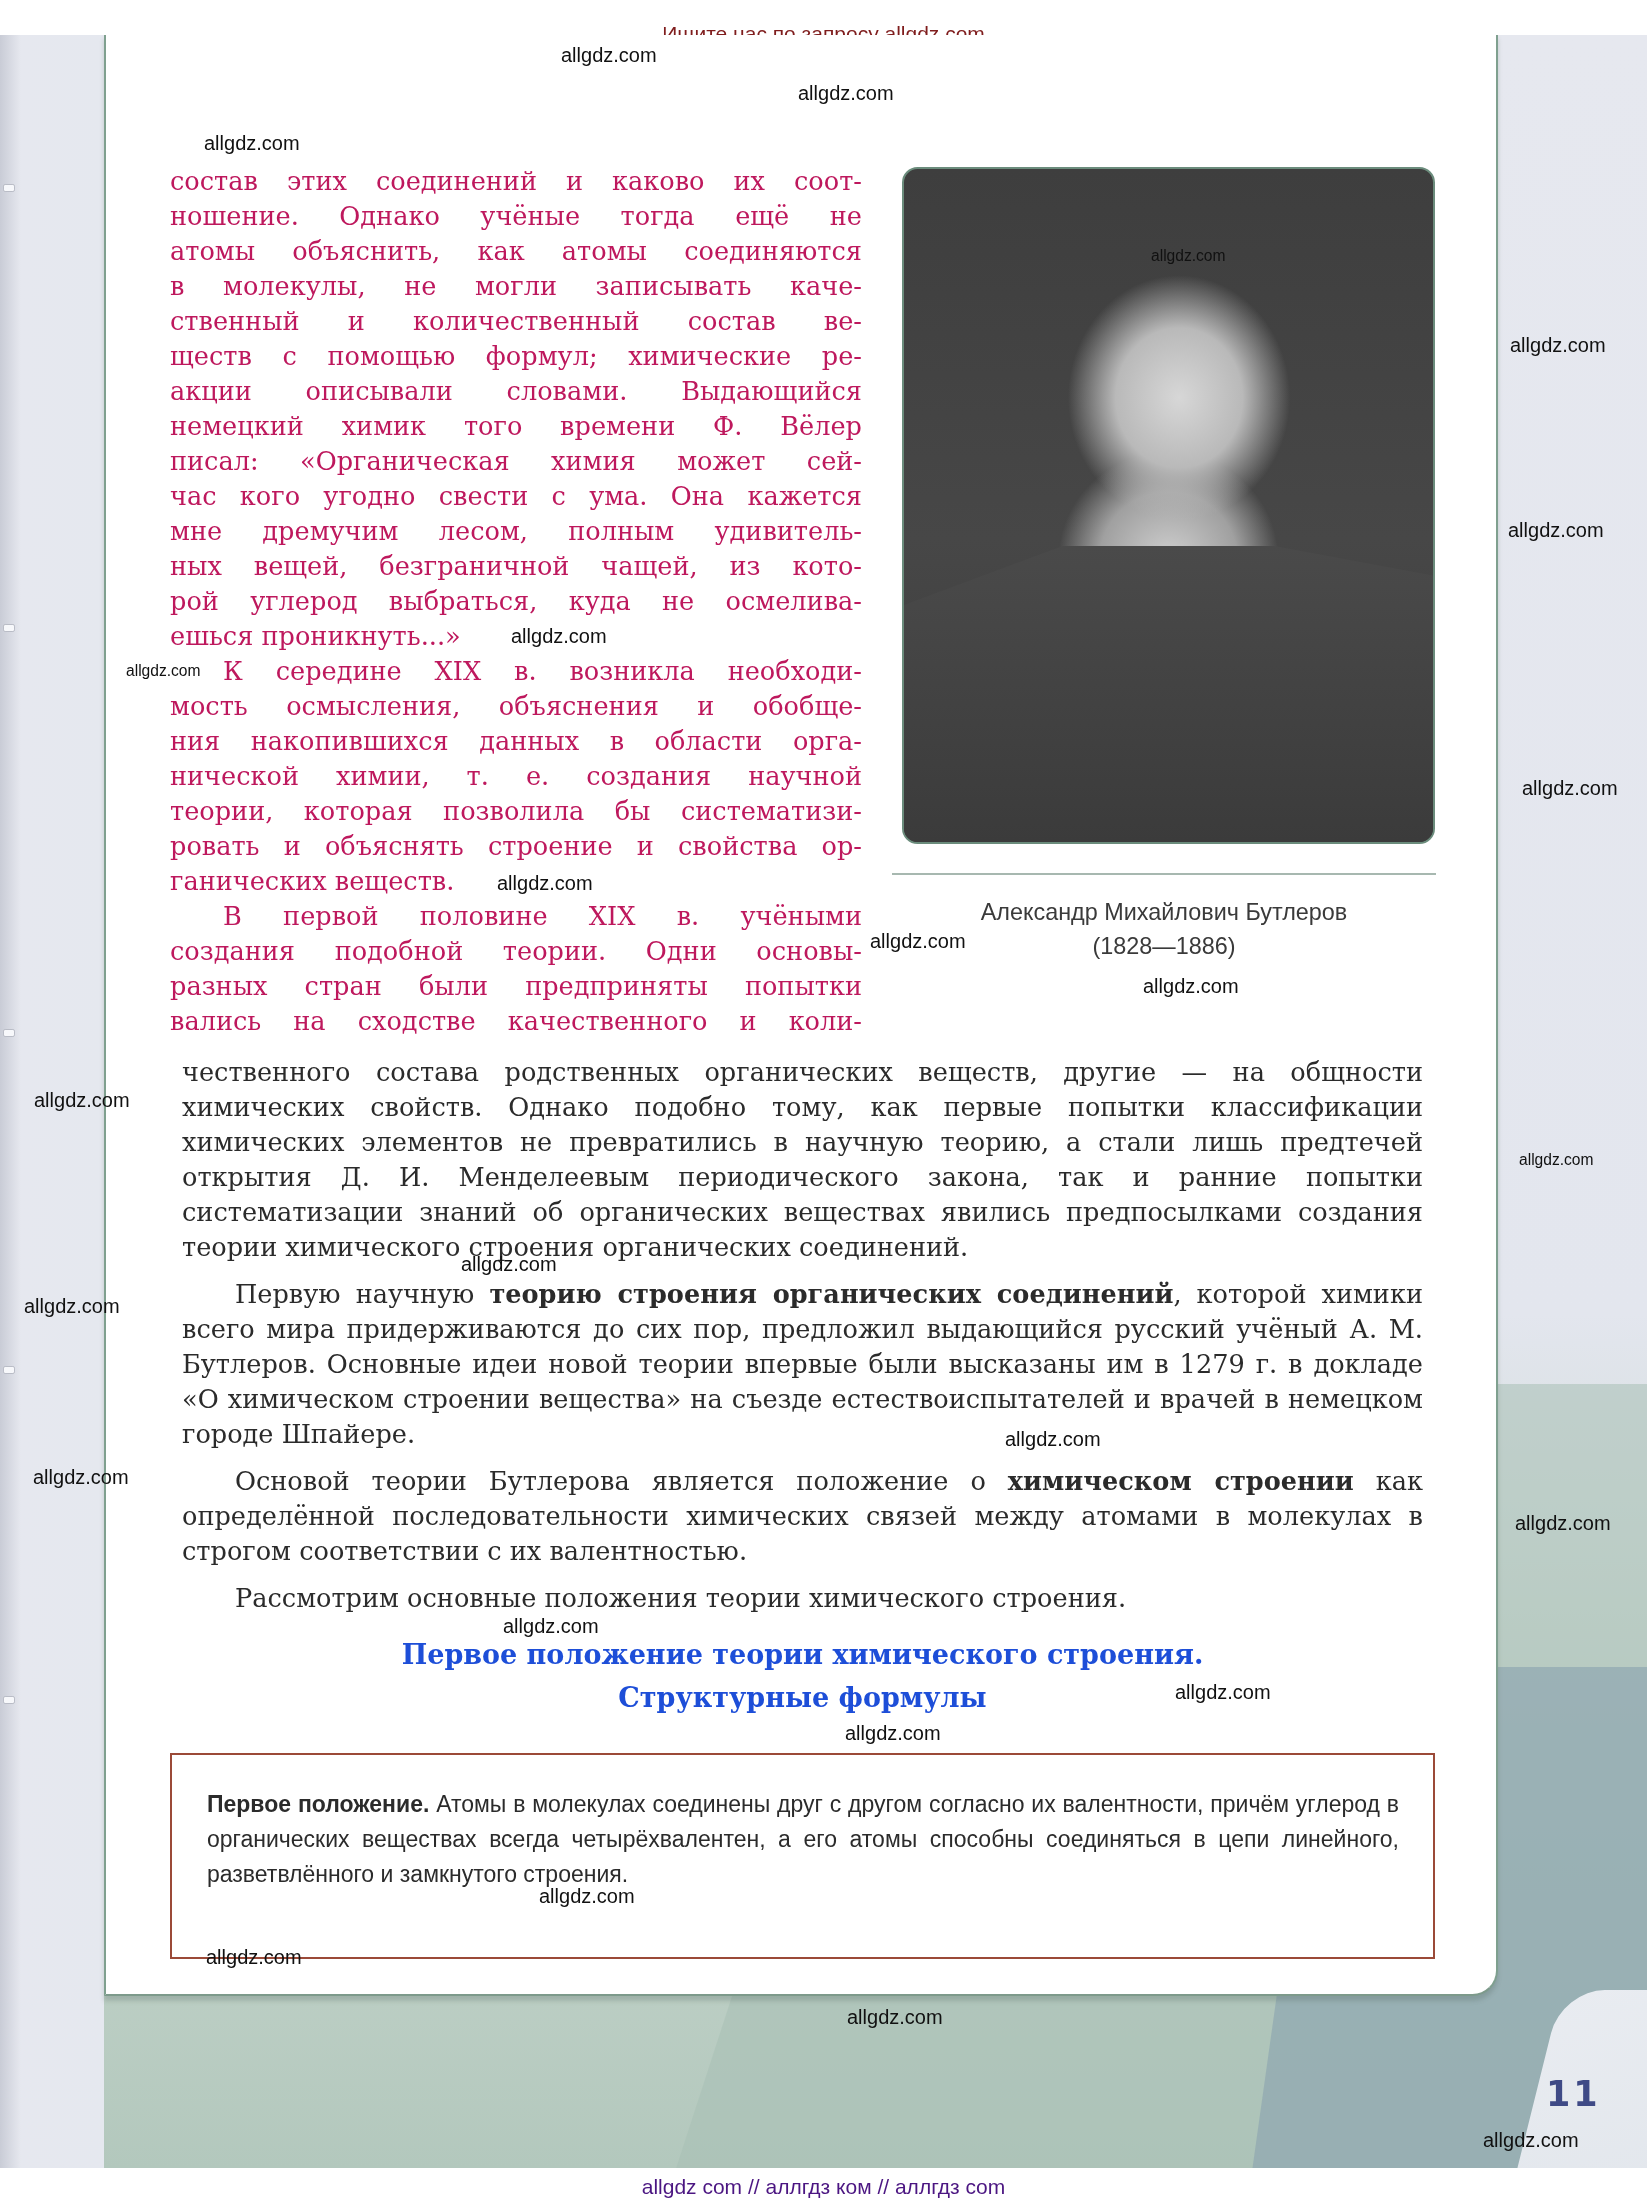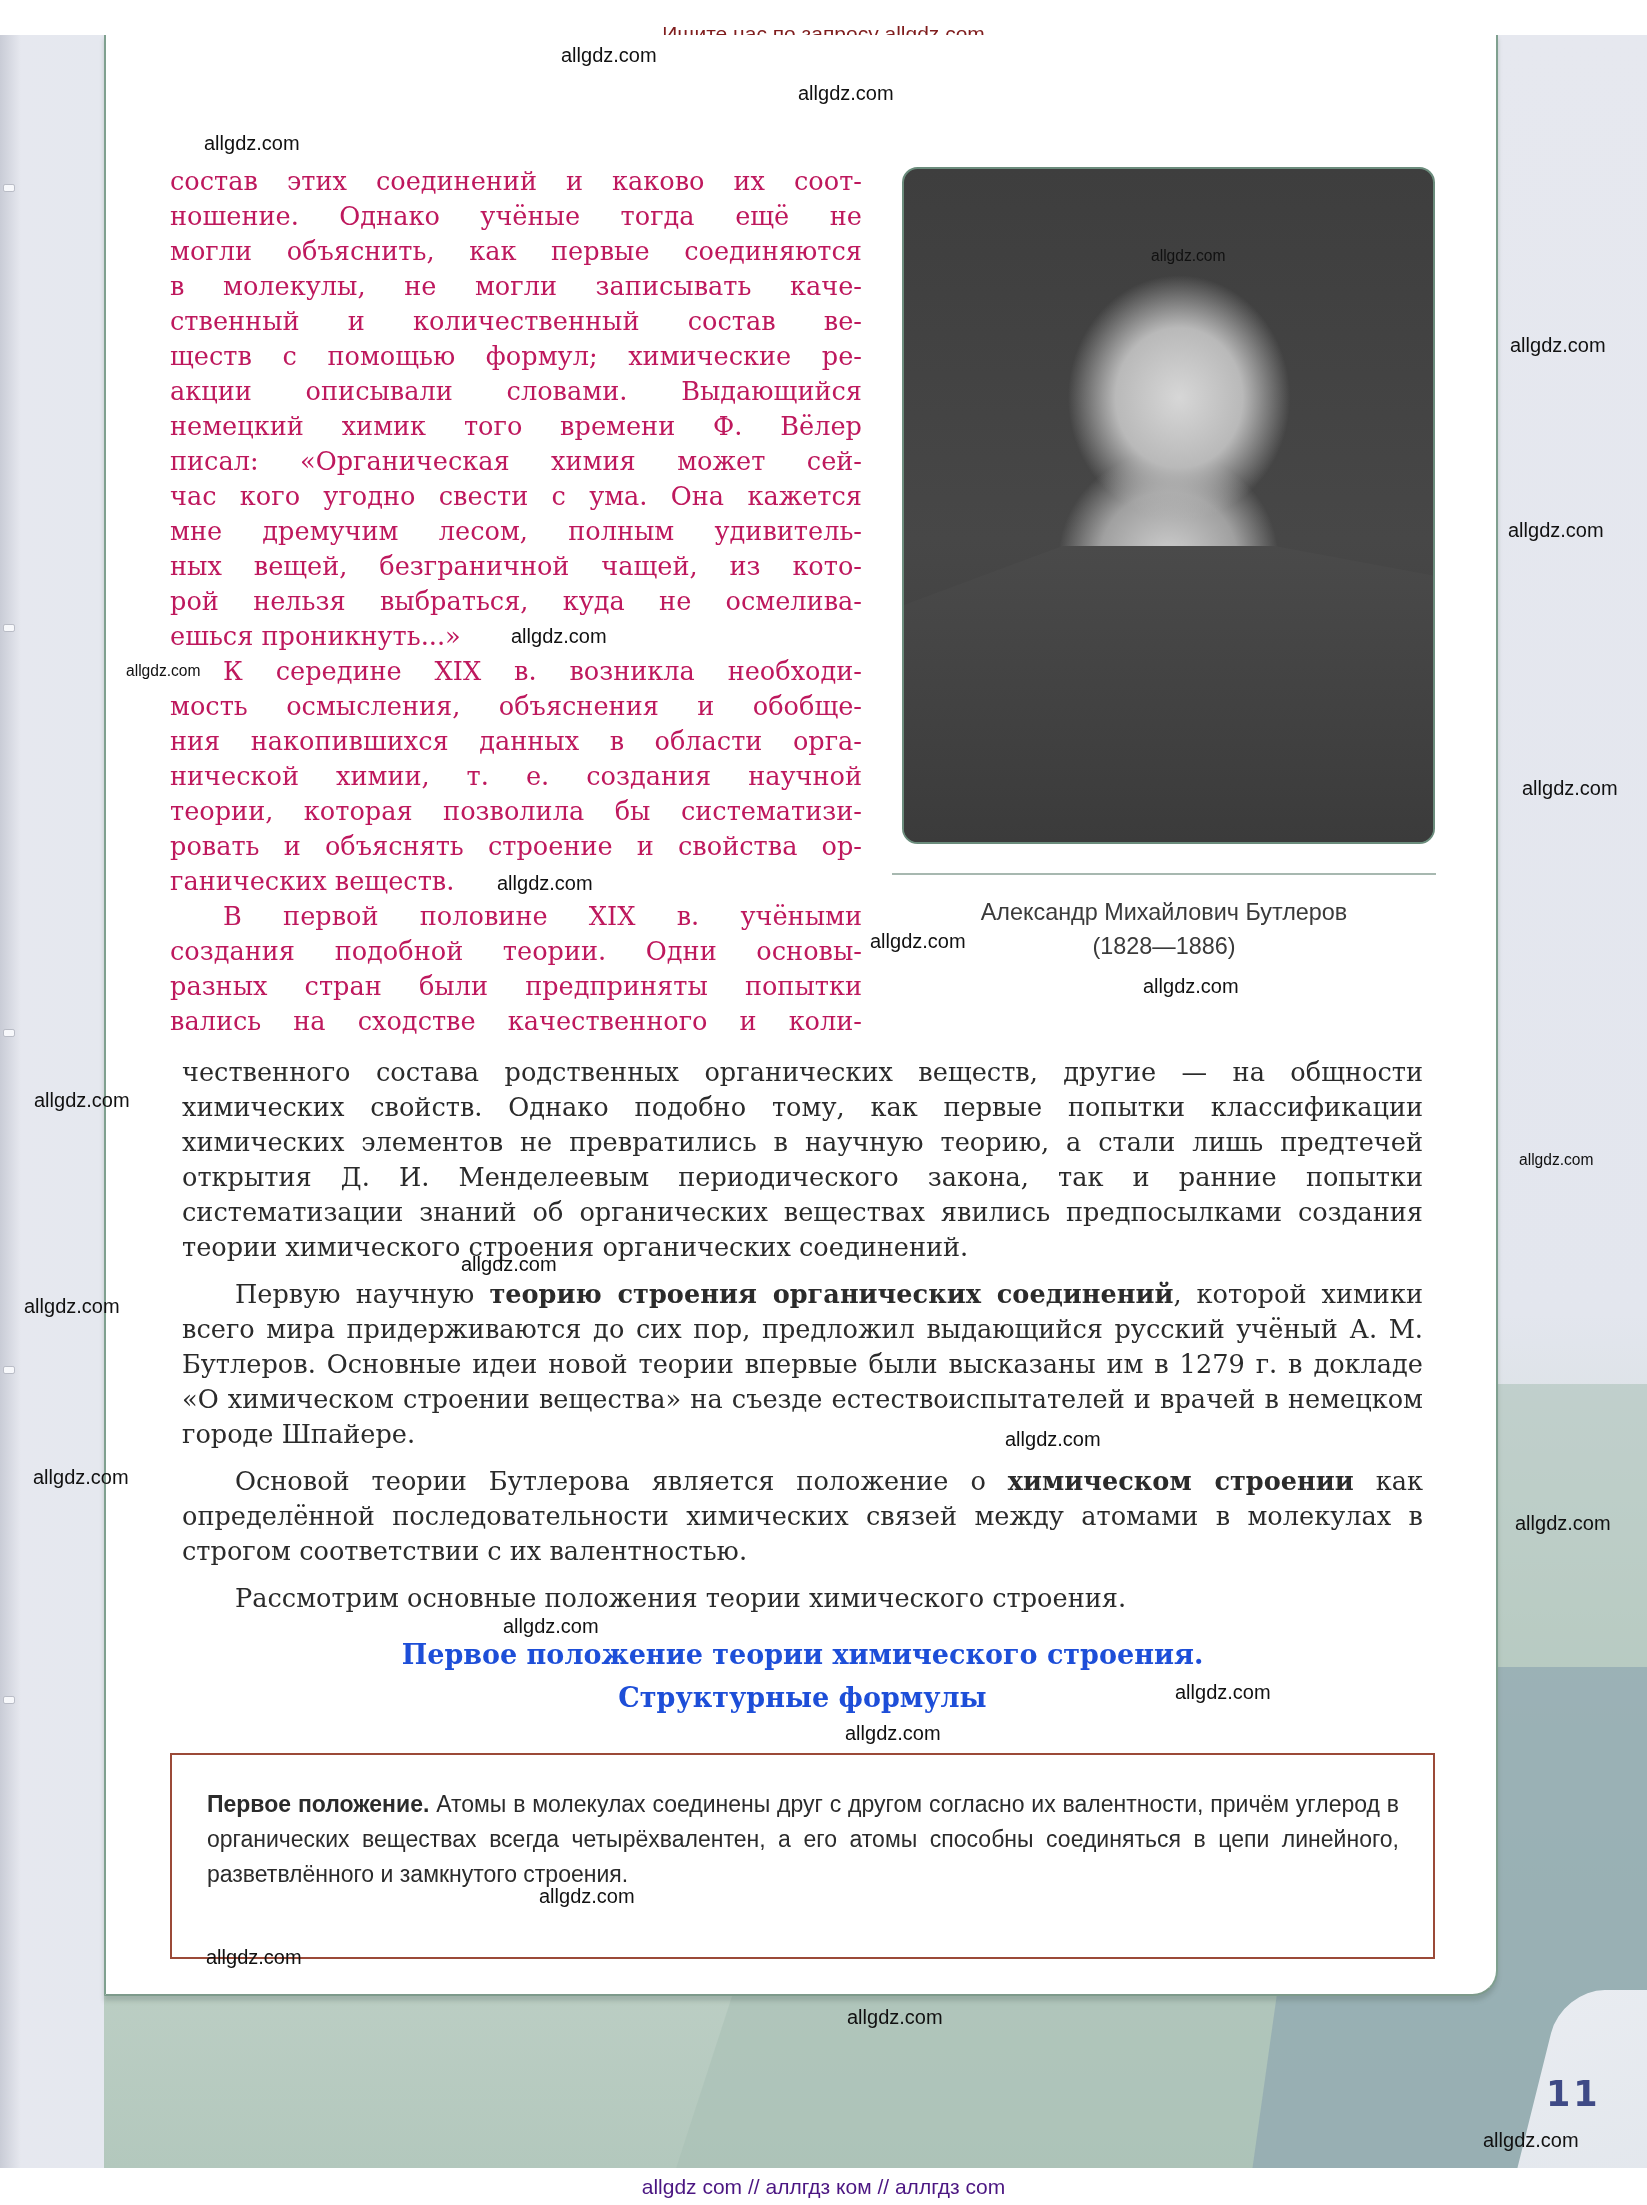--- a/index.html
+++ b/index.html
@@ -120,31 +120,31 @@
   </div>
   <div class="shape-a"></div>
   <div class="shape-b"></div>
   <div class="page-corner"></div>
   <div class="page-number">11</div>
 
   <div class="page">
     <div class="text-col">
       <p>состав этих соединений и каково их соот-</p>
       <p>ношение. Однако учёные тогда ещё не</p>
-      <p>могли объяснить, как первые соединяются</p>
+      <p>атомы объяснить, как атомы соединяются</p>
       <p>в молекулы, не могли записывать каче-</p>
       <p>ственный и количественный состав ве-</p>
       <p>ществ с помощью формул; химические ре-</p>
       <p>акции описывали словами. Выдающийся</p>
       <p>немецкий химик того времени Ф. Вёлер</p>
       <p>писал: «Органическая химия может сей-</p>
       <p>час кого угодно свести с ума. Она кажется</p>
       <p>мне дремучим лесом, полным удивитель-</p>
       <p>ных вещей, безграничной чащей, из кото-</p>
-      <p>рой нельзя выбраться, куда не осмелива-</p>
+      <p>рой углерод выбраться, куда не осмелива-</p>
       <p class="last">ешься проникнуть...»</p>
       <p class="indent">К середине XIX в. возникла необходи-</p>
       <p>мость осмысления, объяснения и обобще-</p>
       <p>ния накопившихся данных в области орга-</p>
       <p>нической химии, т. е. создания научной</p>
       <p>теории, которая позволила бы систематизи-</p>
       <p>ровать и объяснять строение и свойства ор-</p>
       <p class="last">ганических веществ.</p>
       <p class="indent">В первой половине XIX в. учёными</p>
       <p>создания подобной теории. Одни основы-</p>

